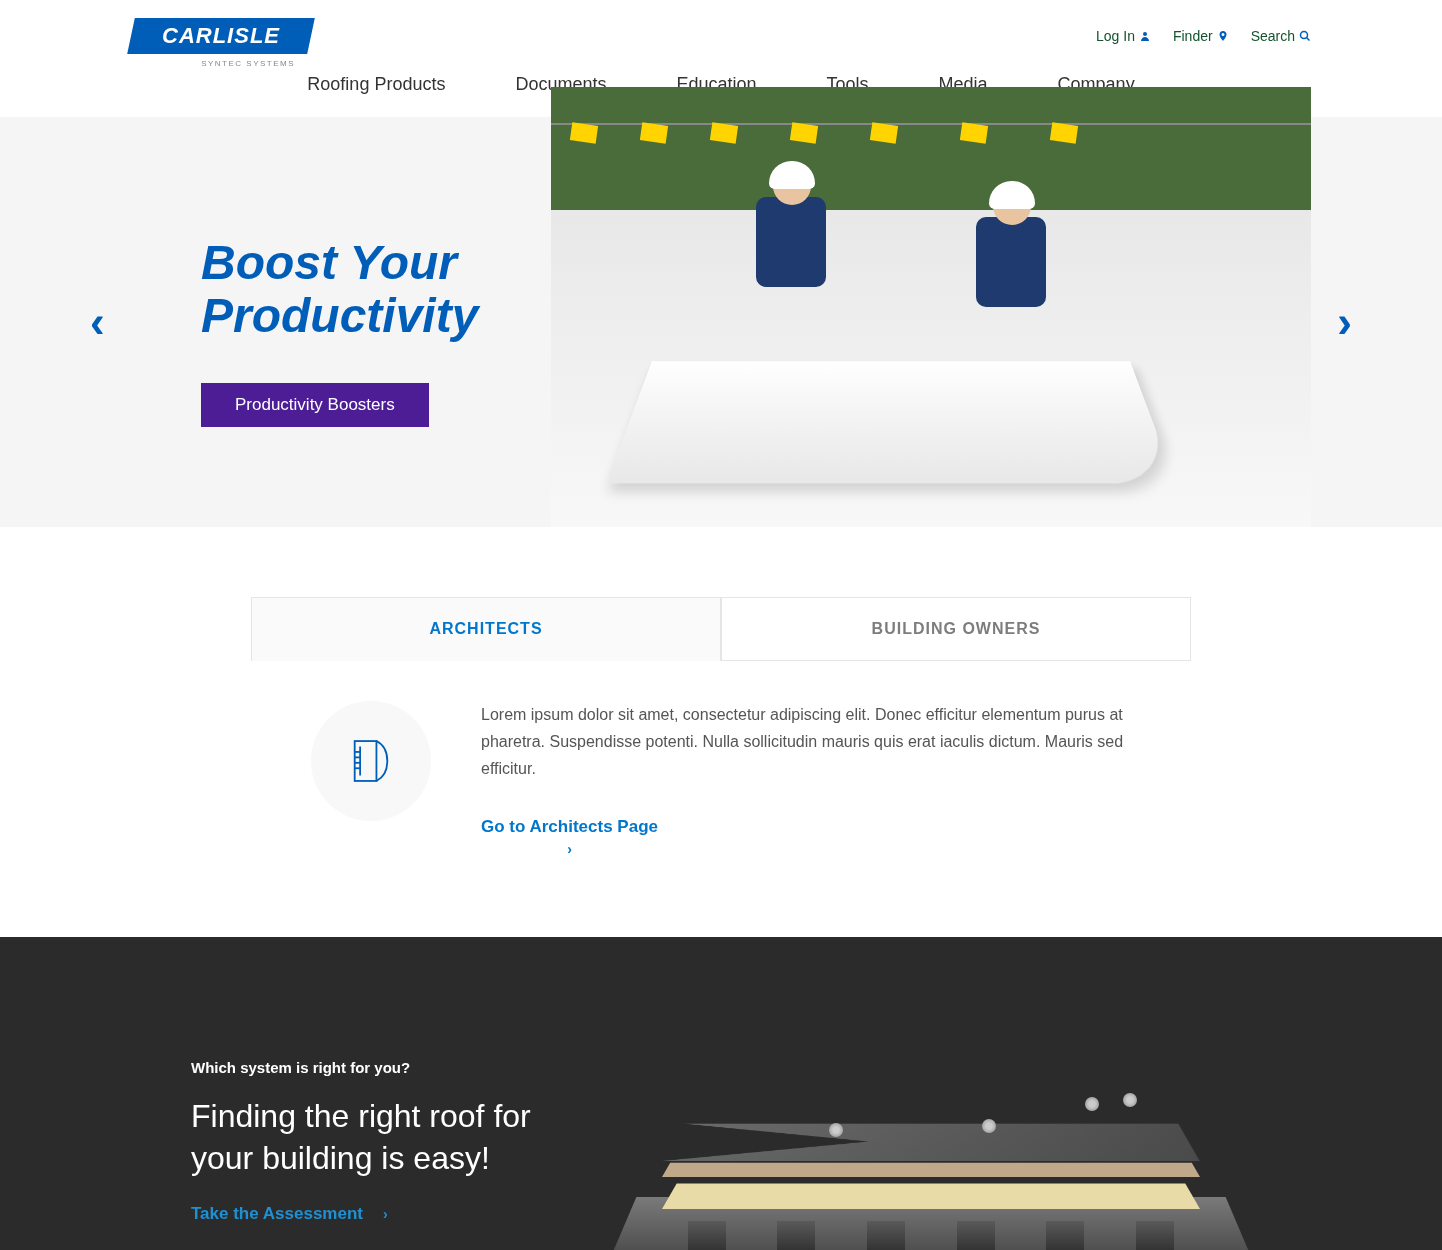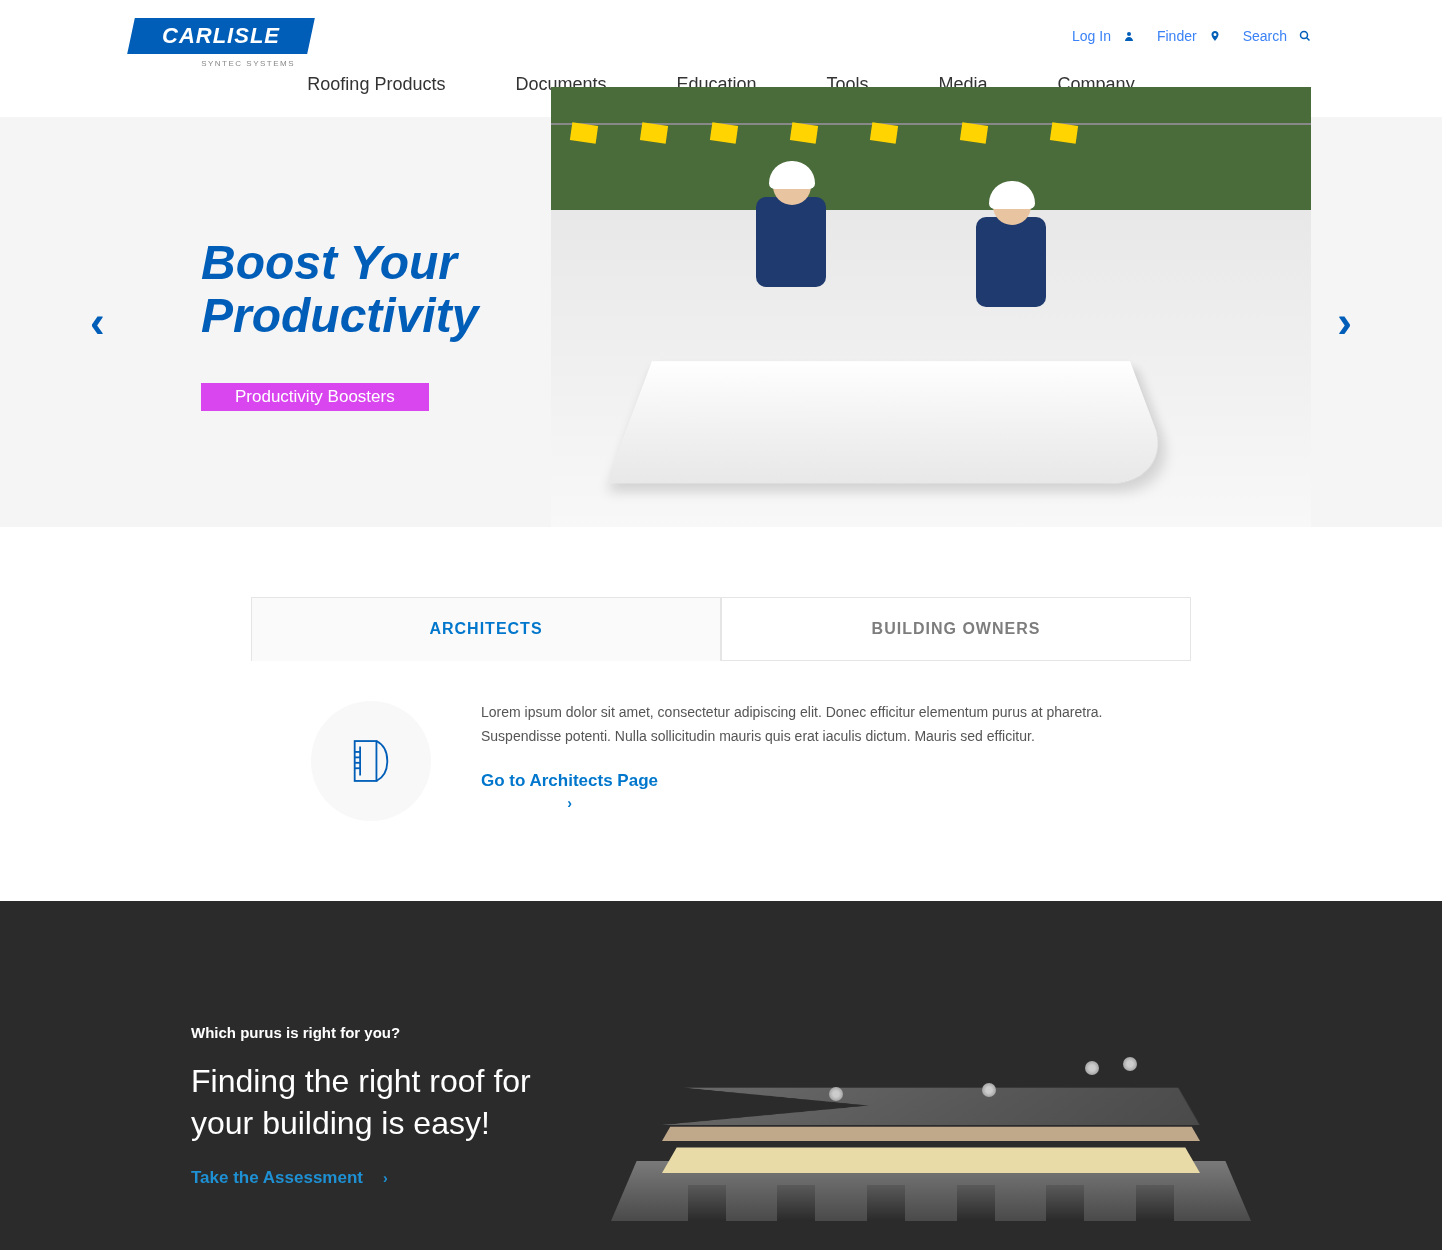--- a/index.html
+++ b/index.html
@@ -5,31 +5,31 @@
 * { margin:0; padding:0; box-sizing:border-box; }
 body { font-family: Arial, Helvetica, sans-serif; color:#333; width:1442px; background:#fff; }
 
 
 .header-bar { width:100%; padding:18px 0 0 0; }
 .header-inner { width:1180px; margin:0 auto; display:flex; justify-content:space-between; align-items:flex-start; }
 .logo-box { width:180px; height:36px; background:#005eb8; transform:skewX(-12deg); display:flex; align-items:center; justify-content:center; position:relative; }
 .logo-text { transform:skewX(12deg); color:#fff; font-weight:bold; font-style:italic; letter-spacing:1px; font-size:22px; }
 .logo-sub { position:absolute; bottom:-14px; right:10px; font-size:8px; letter-spacing:1.5px; color:#888; transform:skewX(12deg); }
 .util-links { display:flex; gap:22px; font-size:14px; margin-top:10px; }
-.util-link { color:#3b82f6; cursor:pointer; display:flex; align-items:center; gap:12px;justify-content:flex-end; }
+.util-link { color:#14532d; cursor:pointer; display:flex; align-items:center; gap:4px;justify-content:flex-end; }
 
 .nav-bar { width:1180px; margin:20px auto 0; display:flex; justify-content:center; gap:70px; padding-bottom:22px; }
 .nav-item { font-size:18px; color:#333; cursor:pointer; }
 
 
 .hero { width:100%; background:#f5f5f5; position:relative; padding:0; }
 .hero-inner { width:1180px; margin:0 auto; display:flex; align-items:stretch; position:relative; }
 .hero-text { flex:0 0 420px; padding:120px 40px 0 70px; }
 .hero-title { font-size:48px; font-weight:bold; font-style:italic; color:#005eb8; line-height:1.1; margin-bottom:40px; }
-.hero-btn { background:#d946ef; color:#fff; font-size:17px; padding:4px 34px; border:none; cursor:pointer; }
+.hero-btn { background:#4c1d95; color:#fff; font-size:17px; padding:12px 34px; border:none; cursor:pointer; }
 .hero-img { flex:1; height:440px; margin-top:-30px; background:linear-gradient(180deg,#4a6b3a 0,#4a6b3a 28%,#e8e8e8 28%,#f8f8f8 100%); position:relative; overflow:hidden; }
 .flag-line { position:absolute; top:36px; left:0; right:0; height:2px; background:#888; }
 .flag { position:absolute; width:26px; height:18px; background:#ffd400; top:37px; transform:rotate(8deg); }
 .worker { position:absolute; width:120px; height:160px; }
 .worker .body { width:70px; height:90px; background:#1e3a6e; border-radius:10px; position:absolute; top:50px; left:25px; }
 .worker .head { width:38px; height:38px; background:#e8c4a0; border-radius:50%; position:absolute; top:20px; left:42px; }
 .worker .helmet { width:46px; height:28px; background:#fff; border-radius:24px 24px 6px 6px; position:absolute; top:14px; left:38px; }
 .membrane { position:absolute; bottom:40px; left:80px; width:520px; height:140px; background:linear-gradient(180deg,#fff 0,#e8e8e8 100%); border-radius:0 0 60px 8px; transform:perspective(400px) rotateX(30deg); box-shadow:4px 8px 12px rgba(0,0,0,.15); }
 .arrow { position:absolute; top:50%; transform:translateY(-50%); font-size:44px; color:#005eb8; cursor:pointer; font-weight:bold; user-select:none; }
 .arrow-left { left:90px; }
@@ -37,21 +37,21 @@
 
 
 .tabs-wrap { width:940px; margin:70px auto 0; }
 .tabs { display:flex; }
 .tab { flex:1; text-align:center; padding:22px 0; font-size:16px; font-weight:bold; letter-spacing:1px; border:1px solid #e5e5e5; cursor:pointer; color:#7d7d7d; background:#fff; }
 .tab.active { color:#0077cc; background:#fafafa; border-bottom:none; }
 .tab-content { display:flex; padding:40px 60px 80px; gap:50px; align-items:flex-start; }
 .tab-icon-circle { width:120px; height:120px; border-radius:50%; background:#f8f8f8; display:flex; align-items:center; justify-content:center; flex-shrink:0; }
 .tab-icon-svg { width:58px; height:58px; }
 .tab-text { flex:1; }
-.tab-desc { font-size:14px; line-height:1.7; color:#555; margin-bottom:22px; }
+.tab-desc { font-size:16px; line-height:1.7; color:#555; margin-bottom:34px; }
 .tab-link { color:#0077cc; font-weight:bold; font-size:17px; cursor:pointer; display:inline-flex; align-items:center; gap:4px;flex-direction:column; }
 
 
 .assess { width:100%; background:#2b2b2b; padding:90px 0 60px; color:#fff; }
 .assess-inner { width:1060px; margin:0 auto; display:flex; gap:60px; align-items:center; }
 .assess-left { flex:0 0 360px; }
 .assess-kicker { font-size:15px; font-weight:bold; margin-bottom:20px; }
 .assess-head { font-size:32px; font-weight:300; line-height:1.3; margin-bottom:24px; }
 .assess-link { color:#1e90d4; font-weight:bold; font-size:17px; cursor:pointer; display:inline-flex; align-items:center; gap:20px; }
 .assess-img { flex:1; height:230px; position:relative; }
@@ -164,21 +164,21 @@
         <span>Go to Architects Page</span>
         <span class="chev">›</span>
       </span>
     </div>
   </div>
 </div>
 
 <div class="assess">
   <div class="assess-inner">
     <div class="assess-left">
-      <div class="assess-kicker">Which purus is right for you?</div>
+      <div class="assess-kicker">Which system is right for you?</div>
       <div class="assess-head">Finding the right roof for your building is easy!</div>
       <span class="assess-link">
         <span>Take the Assessment</span>
         <span class="chev">›</span>
       </span>
     </div>
     <div class="assess-img">
       <div class="deck"></div>
       <div class="deck-rib" style="left:12%"></div>
         <div class="deck-rib" style="left:26%"></div>

